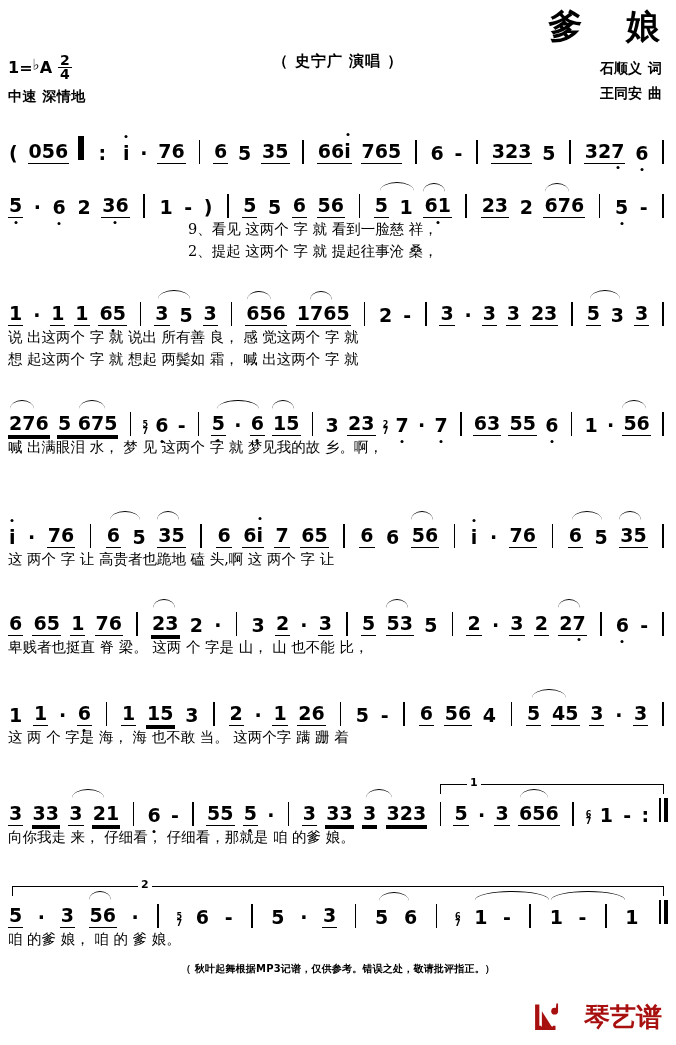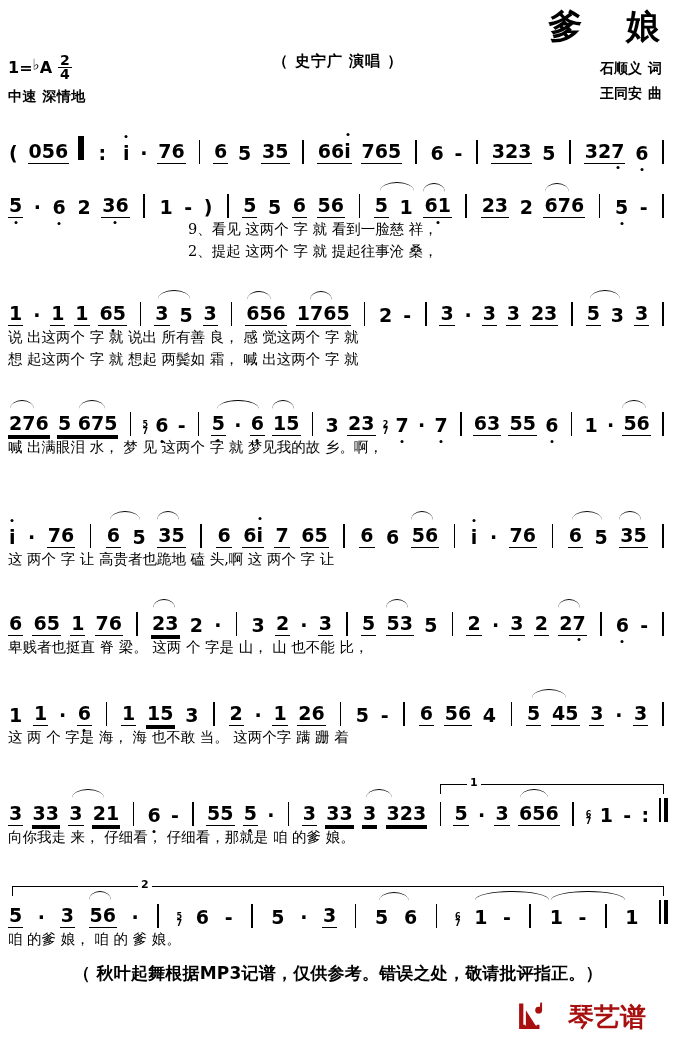--- a/index.html
+++ b/index.html
@@ -195,29 +195,30 @@
     font-weight: bold;
   }
 
   
   .footnote {
     position: absolute;
     left: 0; right: 0;
     top: 962px;
     text-align: center;
     font-family: "DejaVu Sans", sans-serif;
-    font-size: 17px;
+    font-size: 10px;
     font-weight: bold;
     letter-spacing: 0.2px;
   }
   .brandlogo {
     position: absolute;
-    right: 30px;
+    right: 14px;
     top: 1000px;
     display: flex;
+    align-items: center;
     gap: 20px;
   }
   .brandlogo .mark { width: 34px; height: 34px; }
   .brandlogo .wordmark {
     font-family: "DejaVu Sans", sans-serif;
     font-size: 26px;
     font-weight: bold;
     color: #a81010;
     letter-spacing: 0px;
   }

